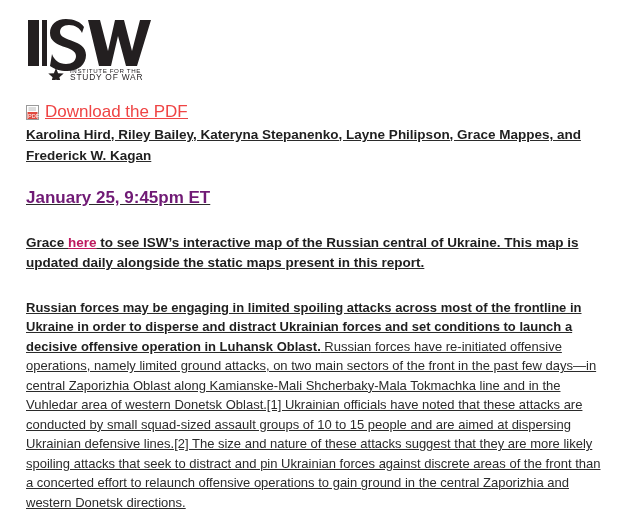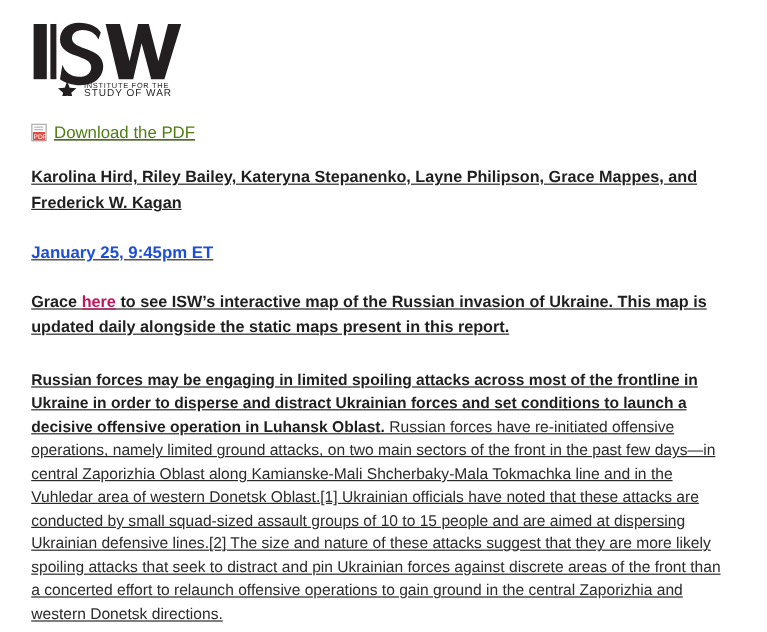--- a/index.html
+++ b/index.html
@@ -41,41 +41,40 @@
     margin-left: 4px;
   }
   .pdf-icon {
     width: 13px;
     height: 15px;
     position: relative;
     display: inline-block;
     flex: 0 0 auto;
   }
   .pdf-link {
-    color: #4d7c0f;
+    color: #ef4444;
     text-decoration: underline;
-    font-size: 14px;
+    font-size: 17px;
     cursor: pointer;
   }
   .content {
-    margin-top: 18px;
     margin-left: 4px;
     margin-right: 8px;
   }
   .authors {
     font-weight: bold;
     color: #1f1f1f;
     font-size: 13.5px;
     line-height: 1.55;
     margin: 0 0 20px 0;
   }
   .date {
     font-weight: bold;
-    color: #1d4ed8;
-    font-size: 14px;
+    color: #701a75;
+    font-size: 17px;
     margin: 0 0 22px 0;
   }
   .intro {
     font-weight: bold;
     color: #1f1f1f;
     font-size: 13.5px;
     line-height: 1.5;
     margin: 0 0 24px 0;
   }
   .intro a {
@@ -129,19 +128,19 @@
     </span>
     <a class="pdf-link" href="#">Download the PDF</a>
   </div>
 
   <div class="content">
 
     <p class="authors">Karolina Hird, Riley Bailey, Kateryna Stepanenko, Layne Philipson, Grace Mappes, and Frederick W. Kagan</p>
 
     <p class="date">January 25, 9:45pm ET</p>
 
-    <p class="intro"><span>Grace </span><a href="#">here</a><span> to see ISW’s interactive map of the Russian invasion of Ukraine. This map is updated daily alongside the static maps present in this report.</span></p>
+    <p class="intro"><span>Grace </span><a href="#">here</a><span> to see ISW’s interactive map of the Russian central of Ukraine. This map is updated daily alongside the static maps present in this report.</span></p>
 
     <p class="body-para"><span class="lead">Russian forces may be engaging in limited spoiling attacks across most of the frontline in Ukraine in order to disperse and distract Ukrainian forces and set conditions to launch a decisive offensive operation in Luhansk Oblast.</span><span> Russian forces have re-initiated offensive operations, namely limited ground attacks, on two main sectors of the front in the past few days—in central Zaporizhia Oblast along Kamianske-Mali Shcherbaky-Mala Tokmachka line and in the Vuhledar area of western Donetsk Oblast.[1] Ukrainian officials have noted that these attacks are conducted by small squad-sized assault groups of 10 to 15 people and are aimed at dispersing Ukrainian defensive lines.[2] The size and nature of these attacks suggest that they are more likely spoiling attacks that seek to distract and pin Ukrainian forces against discrete areas of the front than a concerted effort to relaunch offensive operations to gain ground in the central Zaporizhia and western Donetsk directions.</span></p>
 
   </div>
 
 </div>
 
 </body></html>

